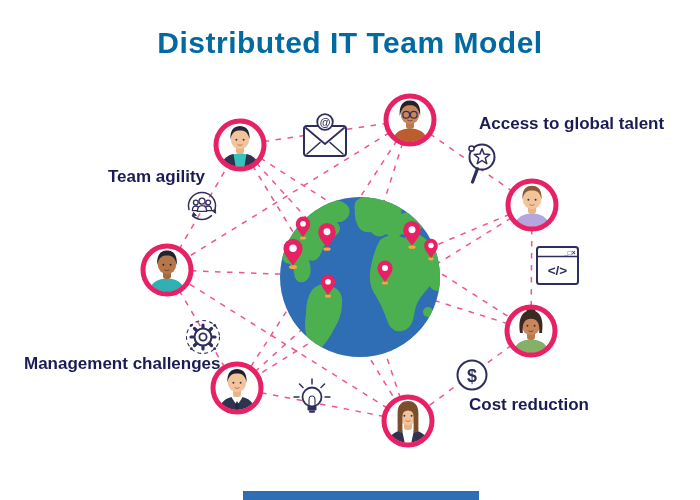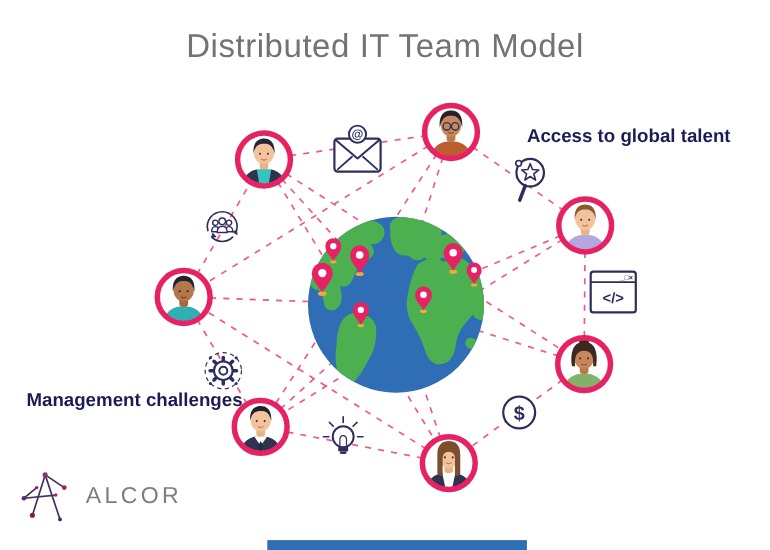--- a/index.html
+++ b/index.html
@@ -1,20 +1,20 @@
 <!DOCTYPE html>
 <html><head>
 <meta charset="utf-8">
 <style>
   html,body{margin:0;padding:0;background:#fff;}
   .canvas{position:relative;width:700px;height:500px;background:#fff;overflow:hidden;
           font-family:"Liberation Sans",sans-serif;}
   .canvas svg.diagram{position:absolute;left:0;top:0;}
   .title{position:absolute;left:0;right:0;top:26px;text-align:center;
-         font-size:30px;font-weight:normal;color:#737373;letter-spacing:.5px;}
+         font-size:30px;font-weight:bold;color:#0369a1;letter-spacing:.5px;}
   .benefit{position:absolute;font-size:17px;font-weight:bold;color:#1c1c55;white-space:nowrap;}
   .lbl-team-agility{left:108px;top:167px;}
   .lbl-access{left:479px;top:114px;}
   .lbl-management{left:24px;top:354px;}
   .lbl-cost{left:469px;top:395px;}
   .logo{position:absolute;left:16px;top:424px;display:flex;align-items:center;}
   .logo .brand{margin-left:8px;font-size:21px;color:#7d7d7d;letter-spacing:3px;font-weight:400;}
   .footer-bar{position:absolute;left:243px;top:491px;width:236px;height:9px;background:#2f6db4;}
   text{font-family:"Liberation Sans",sans-serif;}
 </style>
@@ -265,37 +265,20 @@
         <path d="M18.2,23 C17.4,11.5 23,8.6 28,8.6 C33,8.6 38.6,11.5 37.8,23 C35.8,14.6 32.5,13.4 28,13.4 C23.5,13.4 20.2,14.6 18.2,23 Z" fill="#23232e"></path>
         <circle cx="24.4" cy="22.8" r="0.95" fill="#1e1e2e"></circle>
           <circle cx="31.6" cy="22.8" r="0.95" fill="#1e1e2e"></circle>
         <path d="M25.8,28 Q28,29.6 30.2,28" stroke="#7c4a28" stroke-width="1" fill="none" stroke-linecap="round"></path>
       </g>
       <circle cx="28" cy="28" r="24" fill="none" stroke="#e72264" stroke-width="5"></circle>
     </g>
   </svg>
 
   <div class="title">Distributed IT Team Model</div>
+  <div class="benefit lbl-team-agility">Team agility</div>
   <div class="benefit lbl-management">Management challenges</div>
   <div class="benefit lbl-access">Access to global talent</div>
-
-  <div class="logo">
-    <svg width="54" height="54" viewBox="0 0 56 56">
-      <g stroke="#43305e" stroke-width="1.6" fill="none" stroke-linecap="round">
-        <line x1="26" y1="8" x2="14" y2="46"></line>
-        <line x1="26" y1="8" x2="40" y2="50"></line>
-        <line x1="6" y1="30" x2="36" y2="27"></line>
-        <line x1="26" y1="8" x2="44" y2="20"></line>
-        <line x1="18" y1="20" x2="6" y2="30"></line>
-      </g>
-      <circle cx="26" cy="8" r="2.4" fill="#8d2f7a"></circle>
-      <circle cx="44" cy="20" r="2.2" fill="#a11d5d"></circle>
-      <circle cx="6" cy="30" r="2.2" fill="#5b2d6e"></circle>
-      <circle cx="14" cy="46" r="2.4" fill="#7a1f53"></circle>
-      <circle cx="40" cy="50" r="1.8" fill="#3f2a5c"></circle>
-      <circle cx="18" cy="20" r="1.6" fill="#a11d5d"></circle>
-      <circle cx="36" cy="27" r="1.6" fill="#8d2f7a"></circle>
-    </svg>
-    <span class="brand">ALCOR</span>
-  </div>
+  <div class="benefit lbl-cost">Cost reduction</div>
+
 
   <div class="footer-bar"></div>
 </div>
 
 </body></html>

